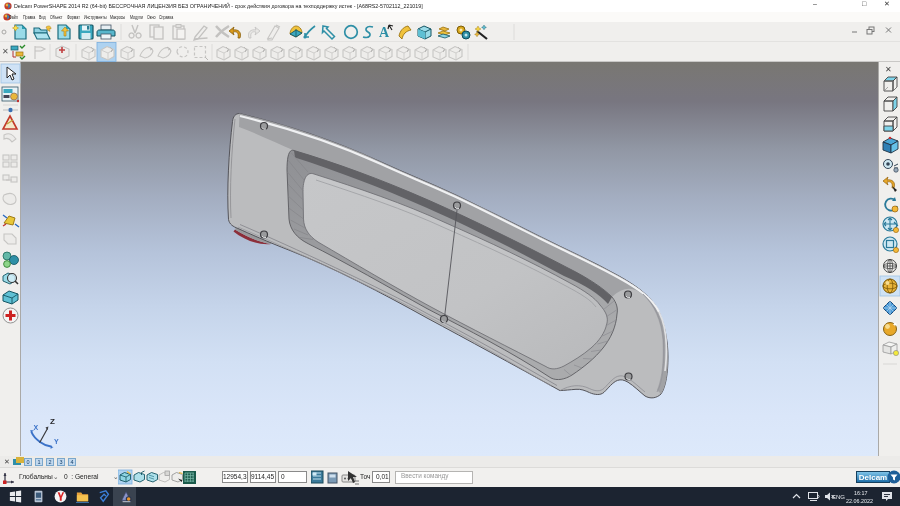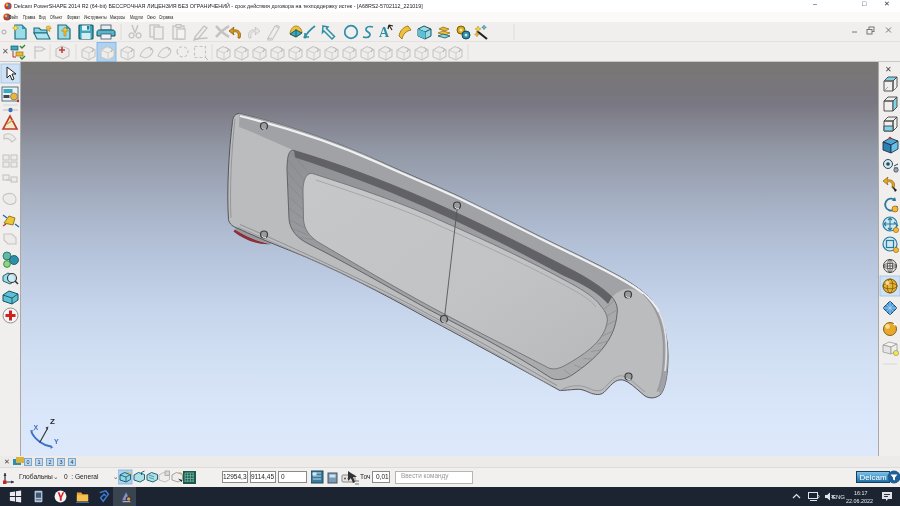--- a/index.html
+++ b/index.html
@@ -669,21 +669,21 @@
         <circle cx="37.5" cy="8.5" r="1" fill="#555"></circle>
         <circle cx="41" cy="8.5" r="1" fill="#555"></circle>
     </svg>
     <svg style="position:absolute;left:346px;top:2px;" width="14" height="15" viewBox="0 0 14 15">
         <path d="M2,1 l0,10 3,-3 2,5 2,-1 -2,-5 4,0 z" fill="#333"></path>
         <path d="M9,11 h4 m-4,3 h4" stroke="#555" stroke-width="0.8"></path>
       </svg>
     <div class="stext" style="left:360px;top:5px;">Точ</div>
     <div class="sbox" style="left:372px;top:2.5px;width:18px;height:12px;padding:1.5px 0 0 3px;">0,01</div>
     <div class="sbox" style="left:395px;top:2.5px;width:78px;height:13px;border-color:#b5b4b2;"><span style="color:#999;padding-left:5px;font-size:6.4px;">Ввести команду</span></div>
-    <div style="position:absolute;left:856px;top:3px;width:34px;height:12px;background:linear-gradient(180deg,#7ec3e8,#1e6fa8);border:1px solid #16405e;color:#fff;font-size:8px;font-weight:normal;text-align:center;line-height:11px;">Delcam</div>
+    <div style="position:absolute;left:856px;top:3px;width:34px;height:12px;background:linear-gradient(180deg,#7ec3e8,#1e6fa8);border:1px solid #16405e;color:#fff;font-size:8px;font-weight:bold;text-align:center;line-height:11px;">Delcam</div>
     <svg style="position:absolute;left:887px;top:2px;" width="14" height="14" viewBox="0 0 14 14">
         <circle cx="7" cy="7" r="6.5" fill="#1e5f98"></circle>
         <path d="M3.5,4.5 h7 l-2.5,3 v3 l-2,-1 v-2 z" fill="#fff"></path>
       </svg>
   </div>
 
   <div id="taskbar">
     <svg class="tbico" style="left:9px;" viewBox="0 0 15 15">
         <path d="M1,2.5 L7,1.6 V7 H1 Z M8,1.5 L14,0.6 V7 H8 Z M1,8 H7 V13.4 L1,12.5 Z M8,8 H14 V14.4 L8,13.5 Z" fill="#e8eaee"></path>
       </svg>

